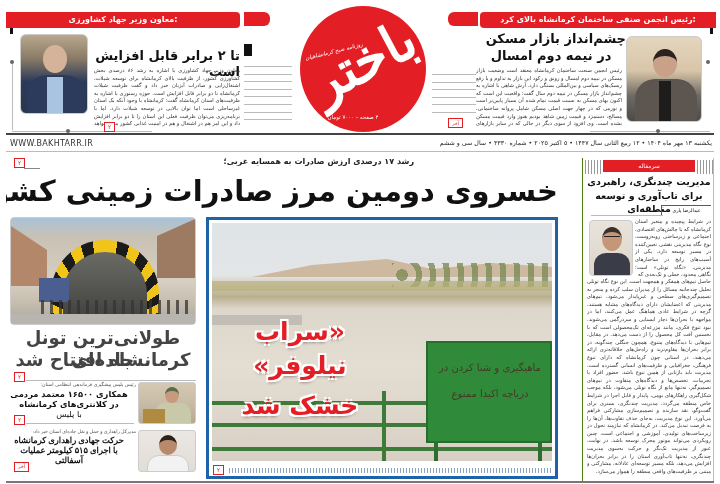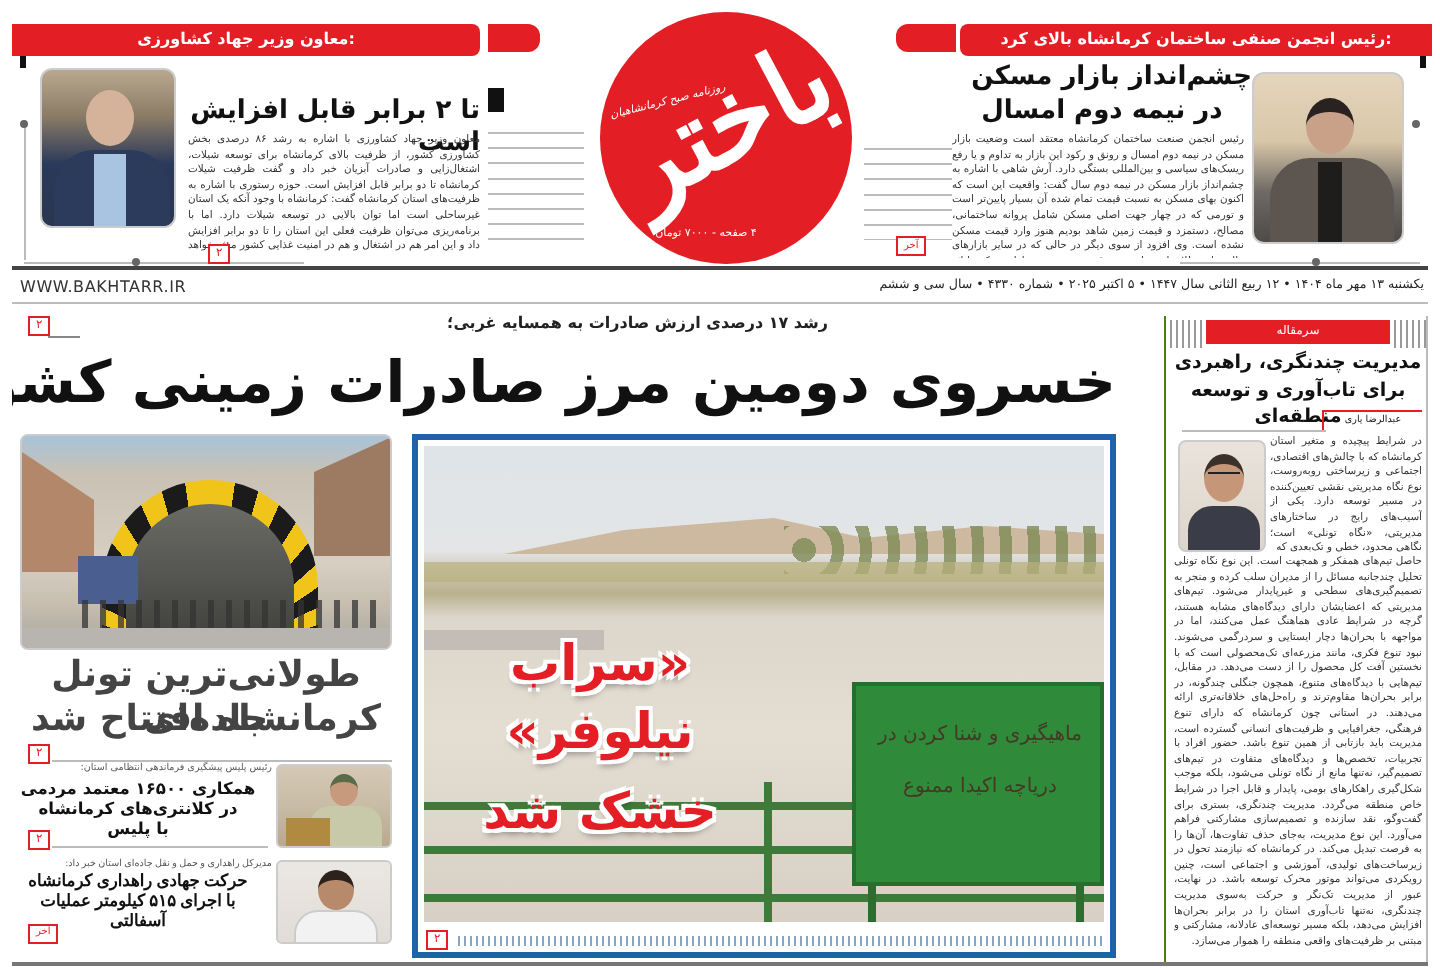--- a/index.html
+++ b/index.html
@@ -90,21 +90,21 @@
   <div class="abs" style="left:0;top:114px;width:194px;text-align:center;direction:rtl;font-size:18px;font-weight:bold;color:#444;line-height:22px;">طولانی‌ترین تونل جاده‌ای</div>
   <div class="abs" style="left:0;top:136px;width:194px;text-align:center;direction:rtl;font-size:18px;font-weight:bold;color:#444;line-height:22px;">کرمانشاه افتتاح شد</div>
   <div class="abs pagebox" style="left:8px;top:159px;">۲</div>
   <div class="abs rule" style="left:20px;top:167px;width:170px;background:#bbb;"></div>
 </div>
 
 <div class="abs" style="left:6px;top:380px;width:190px;height:48px;">
   <div class="abs rtl" style="right:60px;top:2px;width:130px;font-size:4.8px;color:#555;">رئیس پلیس پیشگیری فرماندهی انتظامی استان:</div>
   <div class="abs" style="right:60px;top:9px;width:134px;text-align:center;direction:rtl;font-size:8.3px;font-weight:bold;line-height:10px;">همکاری ۱۶۵۰۰ معتمد مردمی</div>
   <div class="abs" style="right:60px;top:19px;width:134px;text-align:center;direction:rtl;font-size:8.3px;font-weight:bold;line-height:10px;">در کلانتری‌های کرمانشاه</div>
-  <div class="abs" style="right:60px;top:29px;width:134px;text-align:center;direction:rtl;font-size:8.3px;font-weight:bold;line-height:10px;">با پلیس</div>
+  <div class="abs" style="right:60px;top:29px;width:134px;text-align:center;direction:rtl;font-size:8.3px;font-weight:normal;line-height:10px;">با پلیس</div>
   <div class="abs photo" style="left:132px;top:2px;width:58px;height:42px;border-radius:3px;background:linear-gradient(180deg,#d5c9b5 0%,#c8bca6 50%,#b9a88c 100%);">
     <div class="abs" style="left:26px;top:4px;width:14px;height:16px;border-radius:50%;background:#c79a7d;border-top:4px solid #5a6b4a;"></div>
     <div class="abs" style="left:16px;top:20px;width:36px;height:22px;border-radius:10px 10px 0 0;background:#c8c9a8;"></div>
     <div class="abs" style="left:4px;top:26px;width:22px;height:14px;background:#b08a40;"></div>
   </div>
   <div class="abs pagebox" style="left:8px;top:35px;">۲</div>
   <div class="abs rule" style="left:20px;top:43px;width:108px;background:#bbb;"></div>
 </div>
 
 <div class="abs" style="left:6px;top:428px;width:190px;height:52px;font-family:Liberation Serif, serif;">

